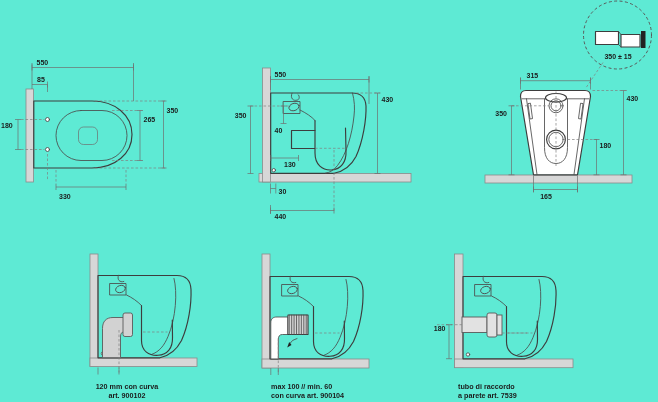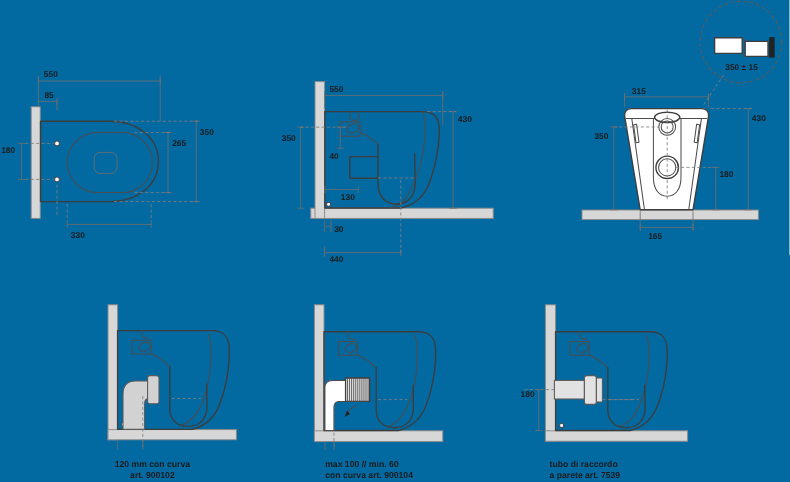--- a/index.html
+++ b/index.html
@@ -1,16 +1,16 @@
 <!DOCTYPE html>
 <html><head>
 <meta charset="utf-8">
 <style>
   html,body{margin:0;padding:0;background:#ffffff;}
-  .page{position:relative;width:658px;height:402px;background:#0369a1;overflow:hidden;}
+  .page{position:relative;width:658px;height:402px;background:#5eead4;overflow:hidden;}
   svg{display:block;}
   svg text{font-family:"Liberation Sans",sans-serif;font-weight:bold;font-size:7px;fill:#1b1b1b;}
   svg text.cap{font-size:7.2px;}
   .ln{stroke:#3d3d3d;stroke-width:1.15;fill:none;stroke-linejoin:round;stroke-linecap:round;}
   .ln2{stroke:#4c4c4c;stroke-width:0.85;fill:none;stroke-linejoin:round;stroke-linecap:round;}
   .dim{stroke:#6e6e6e;stroke-width:0.7;fill:none;}
   .dsh{stroke:#7f7f7f;stroke-width:0.7;fill:none;stroke-dasharray:2.6 1.9;}
   .wall{fill:#d7d7d7;stroke:#8a8a8a;stroke-width:0.8;}
   .pipe{fill:#d2d2d2;stroke:#5a5a5a;stroke-width:0.9;}
   .pipe-light{fill:#e2e2e2;stroke:#5a5a5a;stroke-width:0.9;}

